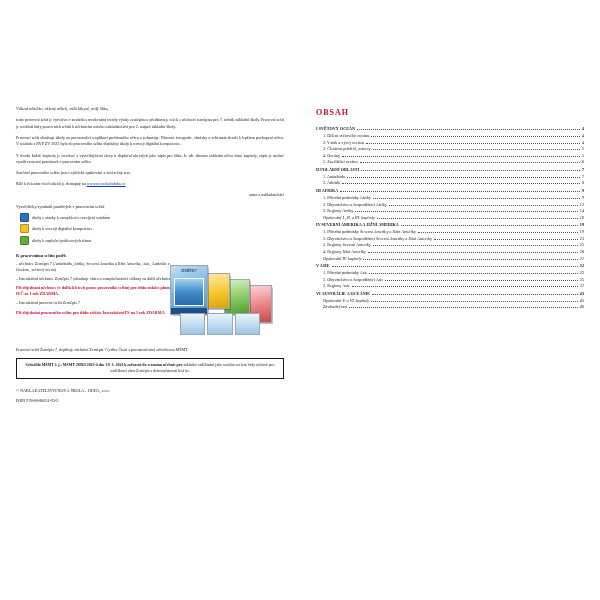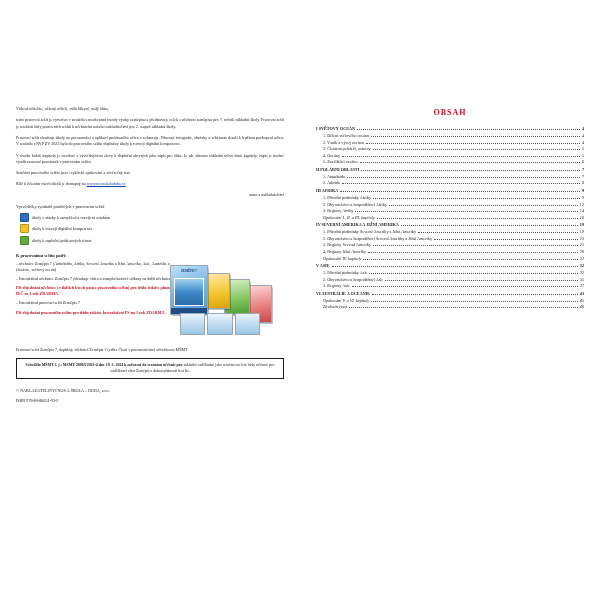--- a/index.html
+++ b/index.html
@@ -196,21 +196,20 @@
     color: #1a1a1a;
     margin-bottom: 5px;
   }
   .isbn {
     font-size: 4.1px;
     color: #1a1a1a;
   }
 
   
   .obsah-title {
-    text-align: center;
     font-size: 8px;
     font-weight: bold;
     letter-spacing: 1px;
     color: #c8102e;
     margin: 2px 0 9px 0;
   }
   .toc {
     font-size: 4.2px;
     color: #1a1a1a;
   }

